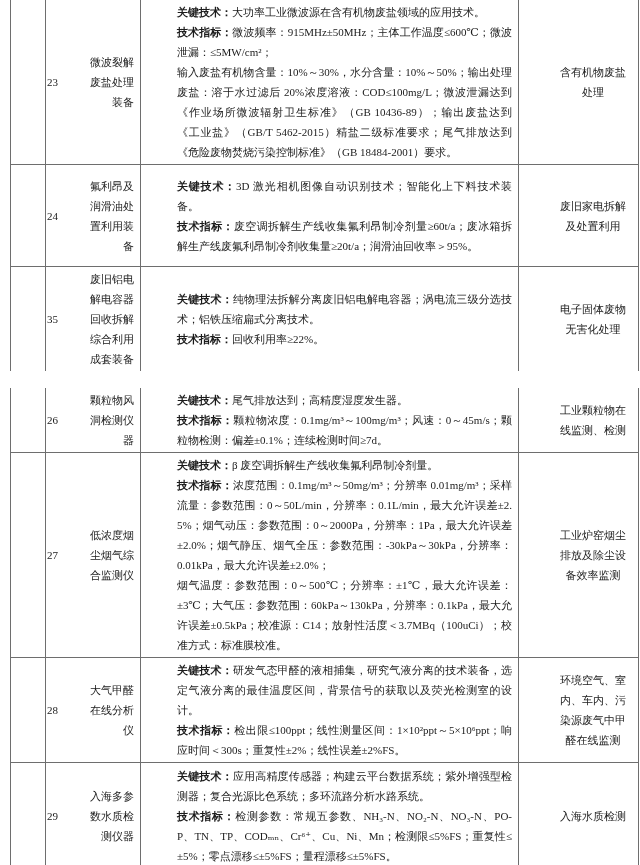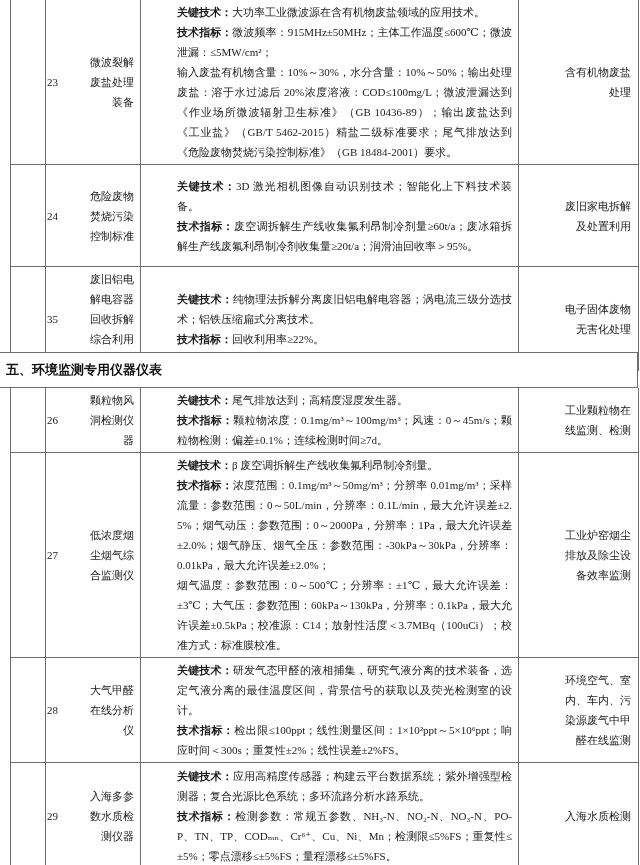--- a/index.html
+++ b/index.html
@@ -33,21 +33,21 @@
   #table-upper tr:first-child td { border-top: none; }
   #table-upper tr:last-child td { border-bottom: none; }
   #table-lower tr:first-child td { border-top: none; }
   td.col-num  { text-align: left; padding: 2px 2px; }
   td.col-name { text-align: right; padding: 2px 6px; }
   td.col-desc {
     text-align: justify;
     word-break: break-all;
     padding: 2px 6px;
   }
-  td.col-app  { text-align: right; padding: 2px 7px; }
+  td.col-app  { text-align: center; padding: 2px 7px; }
   .desc-p { margin: 0; }
   .desc-p b { font-weight: bold; }
   #section-band {
     position: absolute;
     left: 0;
     top: 352px;
     width: 638px;
     height: 36px;
     border-top: 1px solid #6e6e6e;
     border-bottom: 1px solid #6e6e6e;
@@ -79,42 +79,39 @@
       <td class="col-name">微波裂解废盐处理装备</td>
       <td class="col-desc">
         <p class="desc-p"><b>关键技术：</b><span>大功率工业微波源在含有机物废盐领域的应用技术。</span></p>
         <p class="desc-p"><b>技术指标：</b><span>微波频率：915MHz±50MHz；主体工作温度≤600℃；微波泄漏：≤5MW/cm²；</span></p>
         <p class="desc-p"><span>输入废盐有机物含量：10%～30%，水分含量：10%～50%；输出处理废盐：溶于水过滤后 20%浓度溶液：COD≤100mg/L；微波泄漏达到《作业场所微波辐射卫生标准》（GB 10436-89）；输出废盐达到《工业盐》（GB/T 5462-2015）精盐二级标准要求；尾气排放达到《危险废物焚烧污染控制标准》（GB 18484-2001）要求。</span></p>
       </td>
       <td class="col-app">含有机物废盐处理</td>
     </tr>
     <tr style="height:102px">
       <td class="col-num">24</td>
-      <td class="col-name">危险废物焚烧污染控制标准</td>
+      <td class="col-name">氟利昂及润滑油处置利用装备</td>
       <td class="col-desc">
         <p class="desc-p"><b>关键技术：</b><span>3D 激光相机图像自动识别技术；智能化上下料技术装备。</span></p>
         <p class="desc-p"><b>技术指标：</b><span>废空调拆解生产线收集氟利昂制冷剂量≥60t/a；废冰箱拆解生产线废氟利昂制冷剂收集量≥20t/a；润滑油回收率＞95%。</span></p>
       </td>
       <td class="col-app">废旧家电拆解及处置利用</td>
     </tr>
     <tr style="height:87px">
       <td class="col-num">35</td>
       <td class="col-name">废旧铝电解电容器回收拆解综合利用成套装备</td>
       <td class="col-desc">
         <p class="desc-p"><b>关键技术：</b><span>纯物理法拆解分离废旧铝电解电容器；涡电流三级分选技术；铝铁压缩扁式分离技术。</span></p>
         <p class="desc-p"><b>技术指标：</b><span>回收利用率≥22%。</span></p>
       </td>
       <td class="col-app">电子固体废物无害化处理</td>
     </tr>
   </tbody>
     </table>
 
-  <div id="section-band">
-    <span>五、环境监测专用仪器仪表</span>
-  </div>
 
   <table class="doc-table" id="table-lower">
     <colgroup>
       <col style="width:35px">
         <col style="width:95px">
         <col style="width:378px">
         <col style="width:120px">
     </colgroup>
     <tbody>
         <tr style="height:64px">

